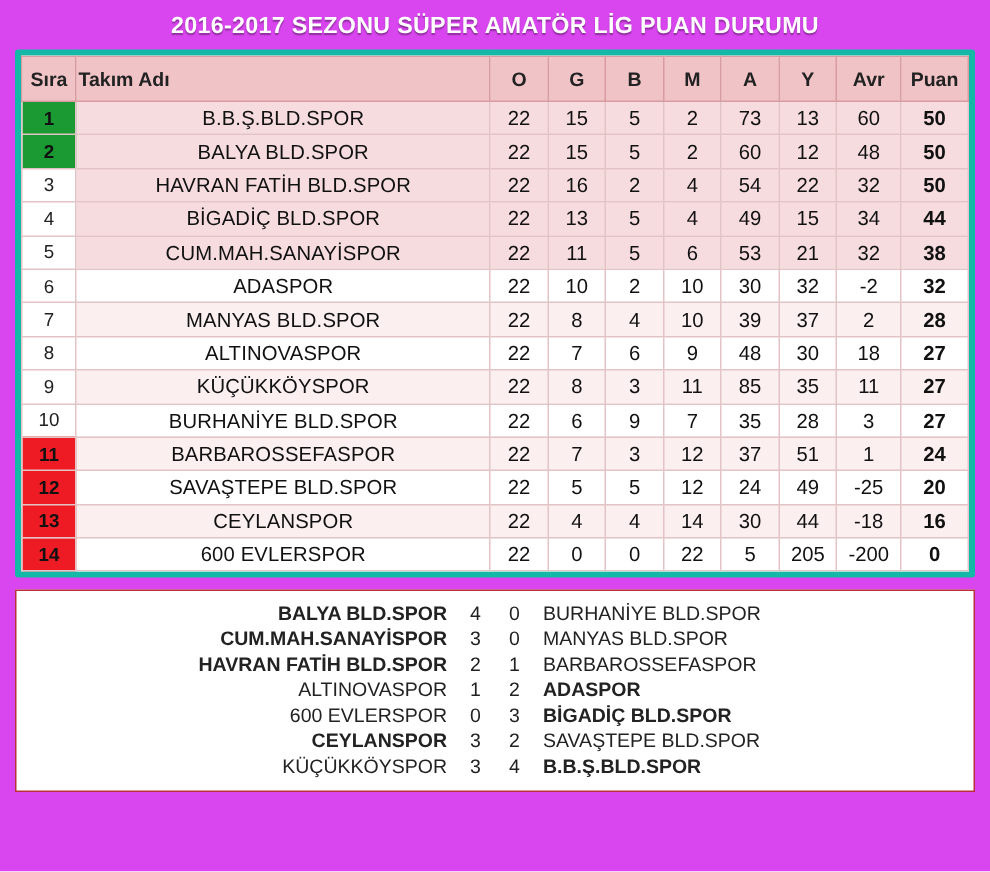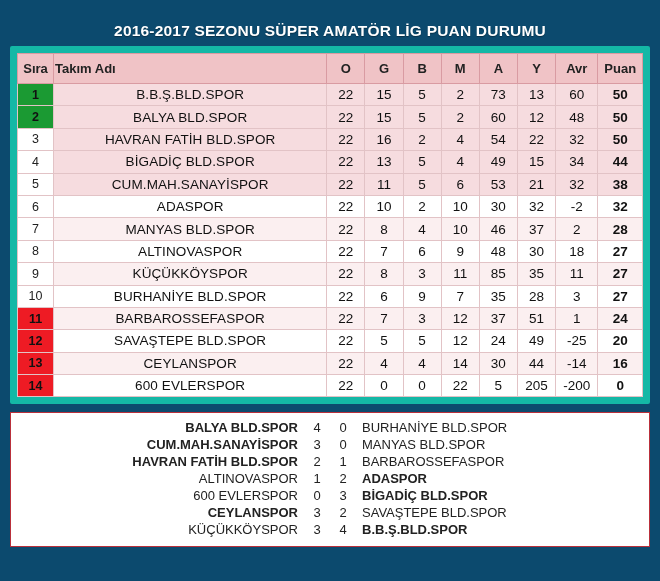--- a/index.html
+++ b/index.html
@@ -5,36 +5,36 @@
   * { box-sizing: border-box; }
   html, body {
     margin: 0; padding: 0;
     width: 660px; height: 581px;
     background: #ffffff;
     font-family: "Liberation Sans", sans-serif;
   }
   #page {
     position: relative;
     width: 660px; height: 581px;
-    background: #0c4a6e;
-    padding: 16px 10px 10px 10px;
+    background: #d946ef;
+    padding: 3px 10px 10px 10px;
     overflow: hidden;
   }
   .title-bar {
     height: 30px;
     display: flex; align-items: center; justify-content: center;
     color: #ffffff;
     font-weight: bold;
     font-size: 15.5px;
     letter-spacing: 0.2px;
     text-shadow: 0 1px 1px rgba(0,0,0,.35);
   }
   .table-wrap {
     background: #ffffff;
-    border: 7px solid #14b8a6;
+    border: 4px solid #14b8a6;
     border-radius: 2px;
     overflow: hidden;
   }
   table.standings {
     width: 100%;
     border-collapse: collapse;
     font-size: 13.5px;
   }
   table.standings th {
     background: #f0c3c6;
@@ -199,21 +199,21 @@
             <td class="num wide">-2</td>
             <td class="pts">32</td>
           </tr>
           <tr class="band-a">
             <td class="rank plain">7</td>
             <td class="team">MANYAS BLD.SPOR</td>
             <td class="num">22</td>
             <td class="num">8</td>
             <td class="num">4</td>
             <td class="num">10</td>
-            <td class="num">46</td>
+            <td class="num">39</td>
             <td class="num">37</td>
             <td class="num wide">2</td>
             <td class="pts">28</td>
           </tr>
           <tr class="band-b">
             <td class="rank plain">8</td>
             <td class="team">ALTINOVASPOR</td>
             <td class="num">22</td>
             <td class="num">7</td>
             <td class="num">6</td>
@@ -273,21 +273,21 @@
           </tr>
           <tr class="band-a">
             <td class="rank red">13</td>
             <td class="team">CEYLANSPOR</td>
             <td class="num">22</td>
             <td class="num">4</td>
             <td class="num">4</td>
             <td class="num">14</td>
             <td class="num">30</td>
             <td class="num">44</td>
-            <td class="num wide">-14</td>
+            <td class="num wide">-18</td>
             <td class="pts">16</td>
           </tr>
           <tr class="band-b">
             <td class="rank red">14</td>
             <td class="team">600 EVLERSPOR</td>
             <td class="num">22</td>
             <td class="num">0</td>
             <td class="num">0</td>
             <td class="num">22</td>
             <td class="num">5</td>

